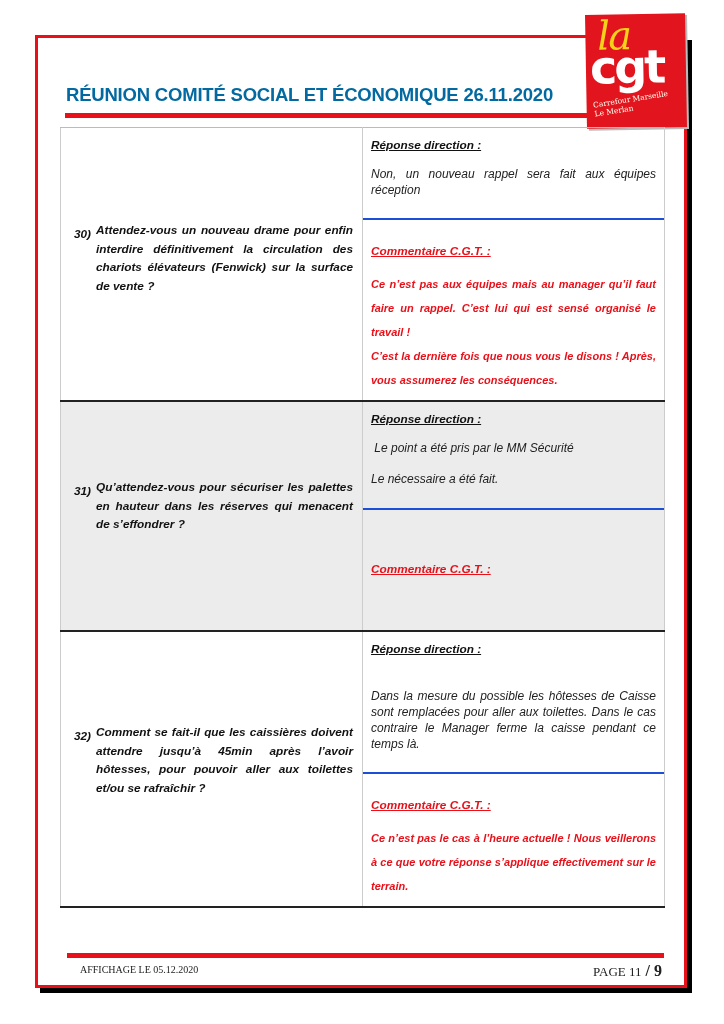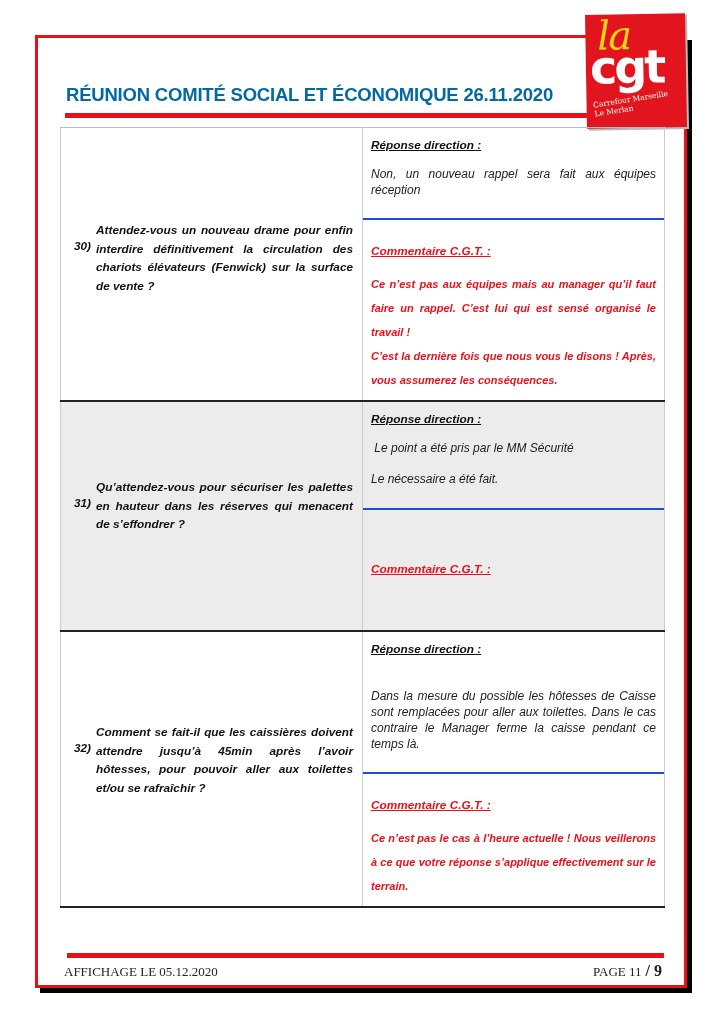--- a/index.html
+++ b/index.html
@@ -13,29 +13,29 @@
   .logo .cgt { position:absolute; left:4px; top:26px; font-family:"DejaVu Sans", sans-serif; font-weight:bold; font-size:46px; color:#fff; letter-spacing:-3px; }
   .logo .sub { position:absolute; left:6px; top:86px; font-family:"DejaVu Serif", serif; font-size:7.5px; line-height:9px; color:#ffe; transform:rotate(-8deg); transform-origin:left top; width:100px; }
   table.qa { position:absolute; left:60px; top:127px; width:604px; border-collapse:collapse; table-layout:fixed; }
   table.qa td { vertical-align:middle; padding:0;font-style:italic; }
   table.qa tr.row td { border-bottom:2px solid #222; }
   table.qa tr.row:first-child td { border-top:1px solid #bbb; }
   td.q { width:301px; border-left:1px solid #ccc; border-right:1px solid #ccc; }
   td.a { width:301px; border-right:1px solid #ccc; vertical-align:top !important; }
   .shade td { background:#ececec; }
   .q-text { font-weight:bold; font-size:11.8px; line-height:18.5px; color:#111; padding:0 9px 0 35px; text-align:justify; position:relative; }
-  .q-num { position:absolute; left:13px; top:16px; }
+  .q-num { position:absolute; left:13px; top:4px; }
   .sub-cell { padding:10px 8px 8px 8px; }
   .sub-cell + .sub-cell { border-top:2px solid #1d4ed8; }
   .hdr { font-weight:bold; font-size:11.8px; text-decoration:underline; color:#111; }
   .hdr.red { color:#e8111a; }
   .txt { font-size:12px; line-height:16px; color:#222; text-align:justify; }
   .ctxt { font-weight:bold; font-size:11px; line-height:24px; color:#e8111a; text-align:justify; }
   .footer-bar { position:absolute; left:67px; top:953px; width:597px; height:5px; background:#e8111a; }
-  .footer-left { position:absolute; left:64px; top:964px; font-family:"Liberation Serif", serif; font-size:13px; color:#222; }
+  .footer-left { position:absolute; left:80px; top:964px; font-family:"Liberation Serif", serif; font-size:10px; color:#222; }
   .footer-right { position:absolute; right:62px; top:962px; font-family:"Liberation Serif", serif; font-size:13px; color:#222; white-space:nowrap; }
   .footer-right .total { font-weight:bold; font-size:16px; }
 </style>
 </head>
 <body>
 
 <div class="frame-shadow"></div>
 <div class="frame"></div>
 
 <div class="title">RÉUNION COMITÉ SOCIAL ET ÉCONOMIQUE 26.11.2020</div>

